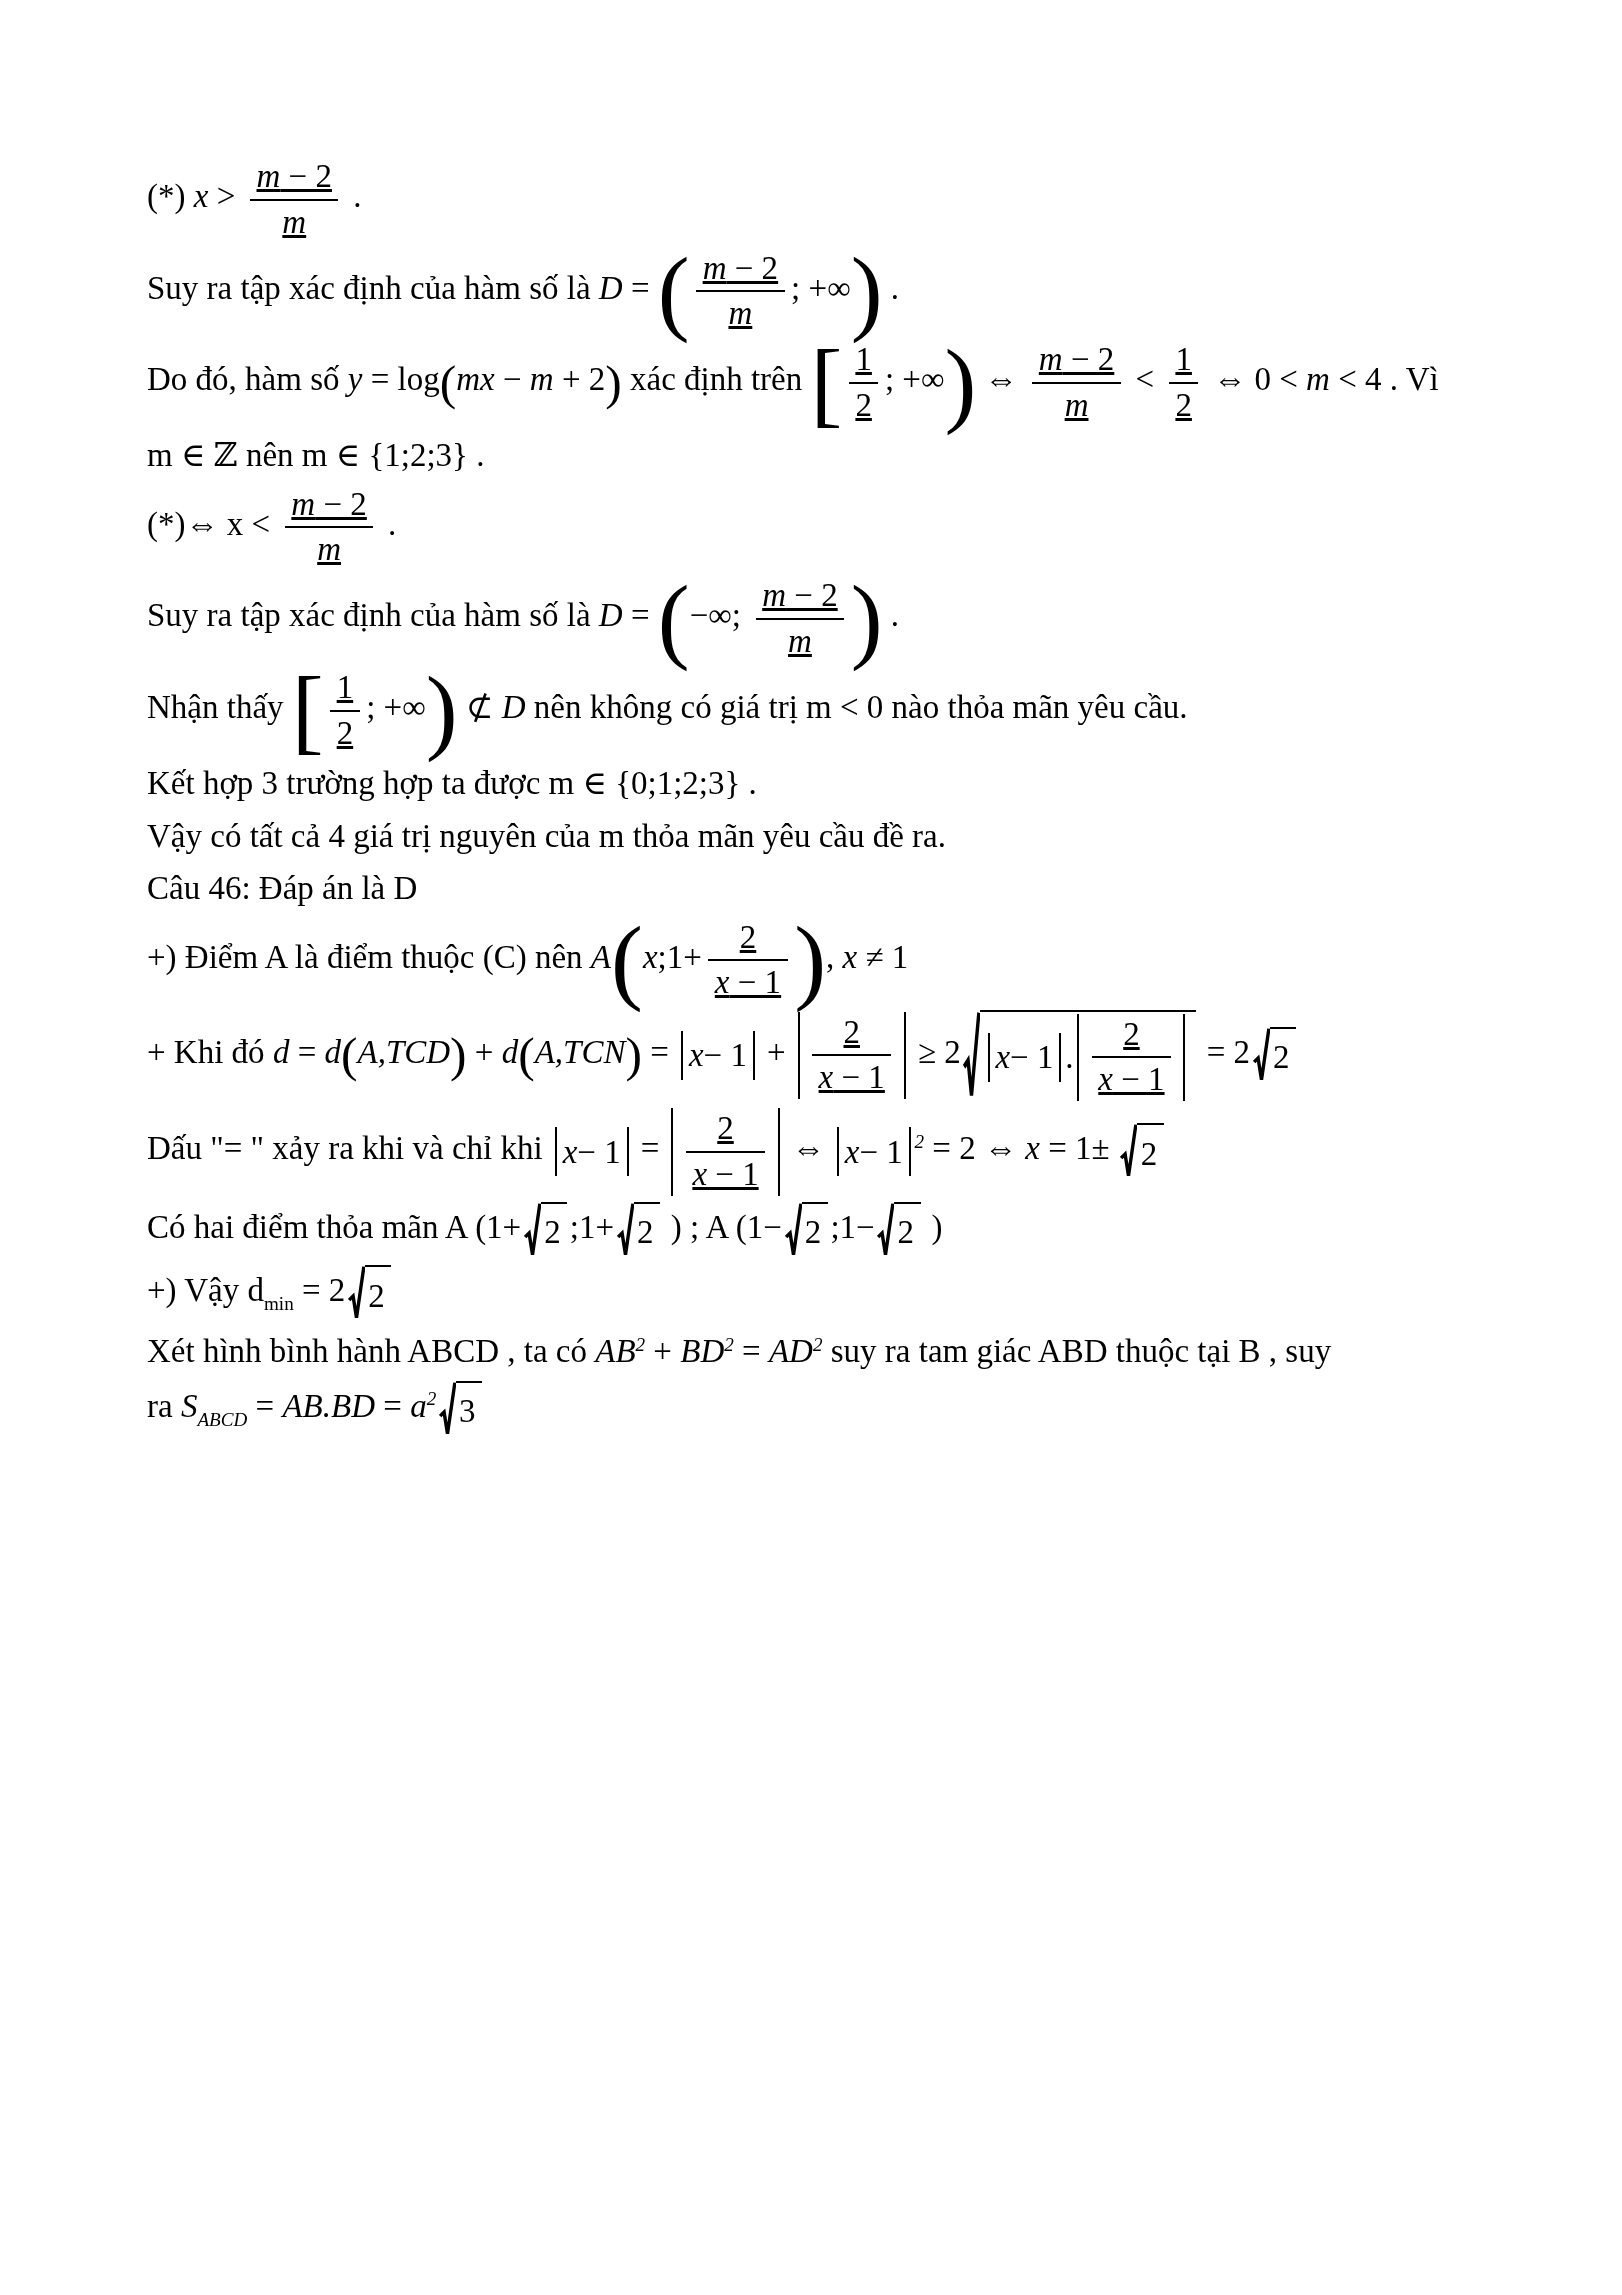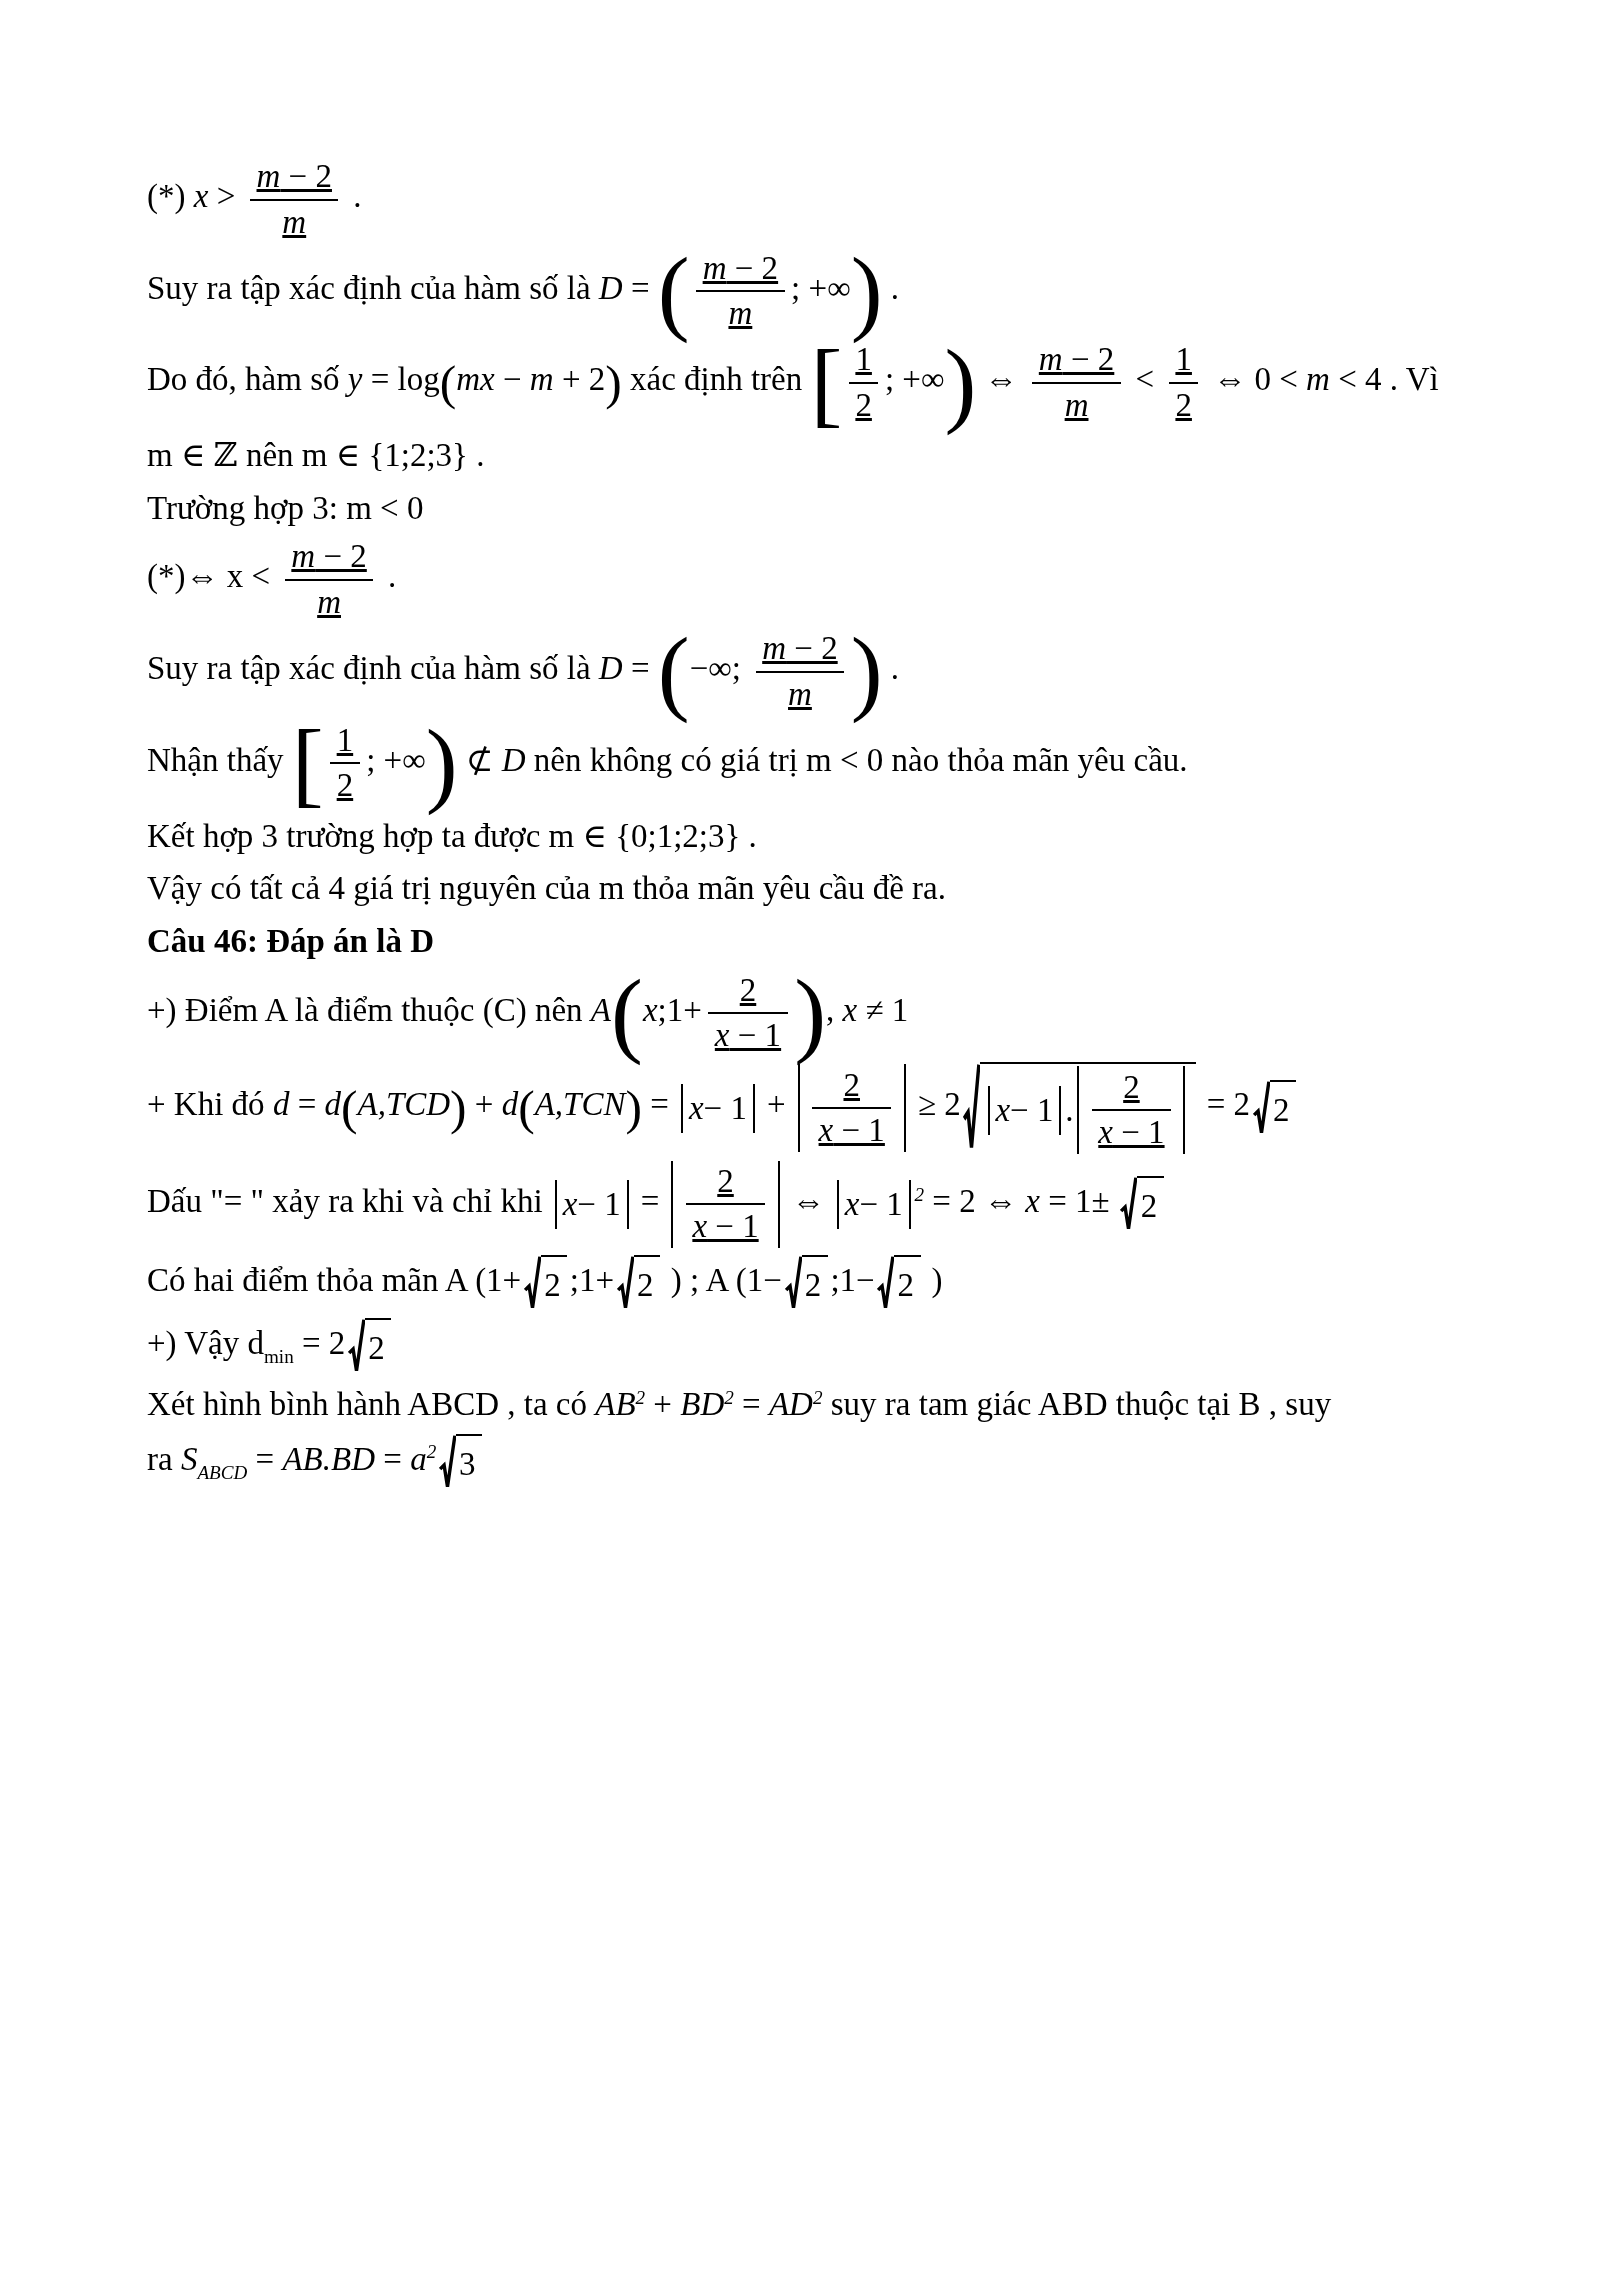--- a/index.html
+++ b/index.html
@@ -10,21 +10,21 @@
     background:#ffffff;
     overflow:hidden;
   }
   .doc {
     position:absolute; left:147px; top:157px; width:1381px;
     font-family:"Liberation Serif","DejaVu Serif",serif;
     font-size:33px; color:#000000;
     line-height:1.4;
   }
   .ln { margin:0 0 6.5px 0; white-space:normal; }
-  .ln.bold { font-weight:700; }
+  .ln.bold { font-weight:400; }
   .rn { font-style:normal; }
   .it { font-style:italic; }
   
   .fr {
     display:inline-flex; flex-direction:column;
     vertical-align:middle; text-align:center;
     margin:0 6.5px; line-height:1.2;text-decoration:underline;
   }
   .fr > .nu { border-bottom:2.6px solid #000; padding:0 6.5px 2px 6.5px; }
   .fr > .de { padding:2px 6.5px 0 6.5px; }
@@ -68,21 +68,20 @@
           <span class="nu"><span class="rn">1</span></span>
           <span class="de"><span class="rn">2</span></span>
         </span><span class="rn">; +∞</span><span class="dl" style="font-size: 2.9em;">)</span><span class="rn"> ⇔ </span><span class="fr">
           <span class="nu"><span class="it">m</span><span class="rn"> − 2</span></span>
           <span class="de"><span class="it">m</span></span>
         </span><span class="rn"> &lt; </span><span class="fr">
           <span class="nu"><span class="rn">1</span></span>
           <span class="de"><span class="rn">2</span></span>
         </span><span class="rn"> ⇔ 0 &lt; </span><span class="it">m</span><span class="rn"> &lt; 4  . Vì</span></div>
       <div class="ln"><span class="rn">m ∈ ℤ  nên m ∈ {1;2;3} .</span></div>
-      <div class="ln"><span class="rn">Trường hợp 3: m &lt; 0</span></div>
       <div class="ln"><span class="rn">(*)⇔ x &lt; </span><span class="fr">
           <span class="nu"><span class="it">m</span><span class="rn"> − 2</span></span>
           <span class="de"><span class="it">m</span></span>
         </span><span class="rn">  .</span></div>
       <div class="ln"><span class="rn">Suy ra tập xác định của hàm số là </span><span class="it">D</span><span class="rn"> = </span><span class="dl" style="font-size: 2.9em;">(</span><span class="rn">−∞; </span><span class="fr">
           <span class="nu"><span class="it">m</span><span class="rn"> − 2</span></span>
           <span class="de"><span class="it">m</span></span>
         </span><span class="dl" style="font-size: 2.9em;">)</span><span class="rn"> .</span></div>
       <div class="ln"><span class="rn">Nhận thấy </span><span class="dl" style="font-size: 2.9em;">[</span><span class="fr">
           <span class="nu"><span class="rn">1</span></span>

